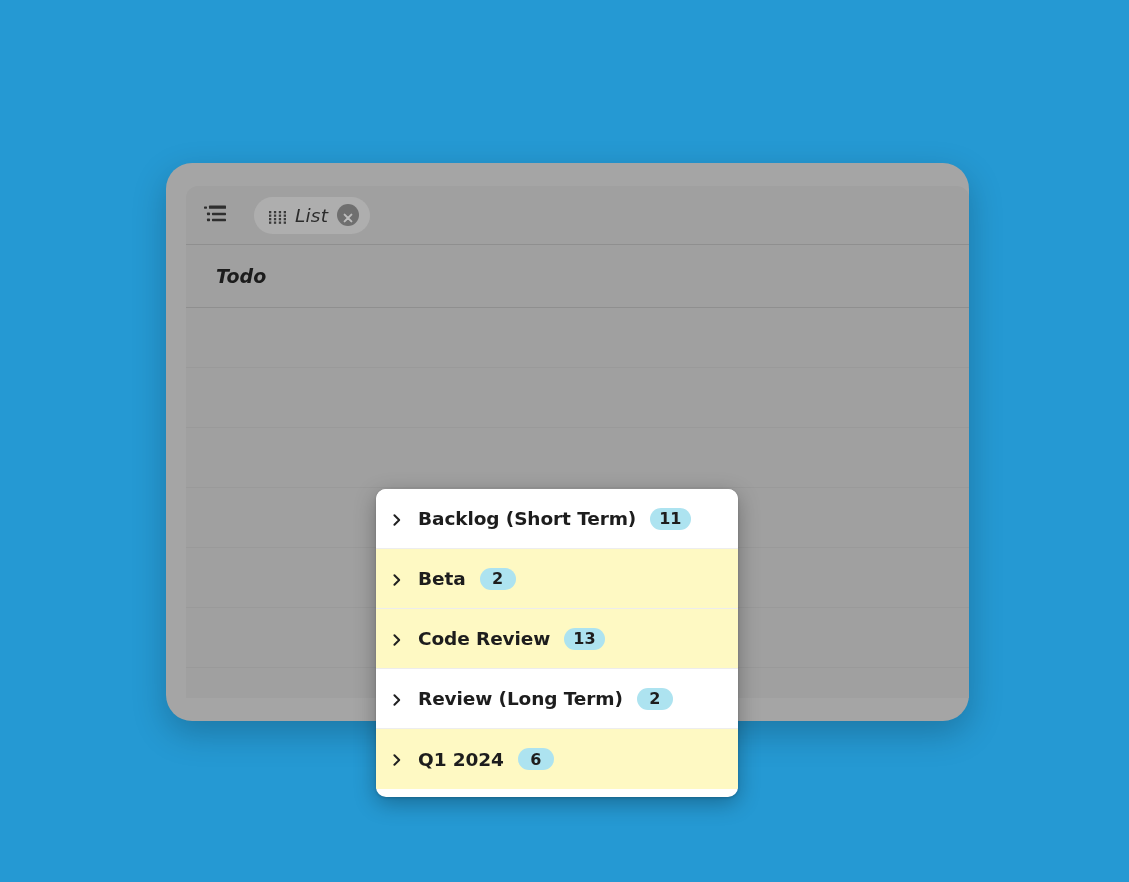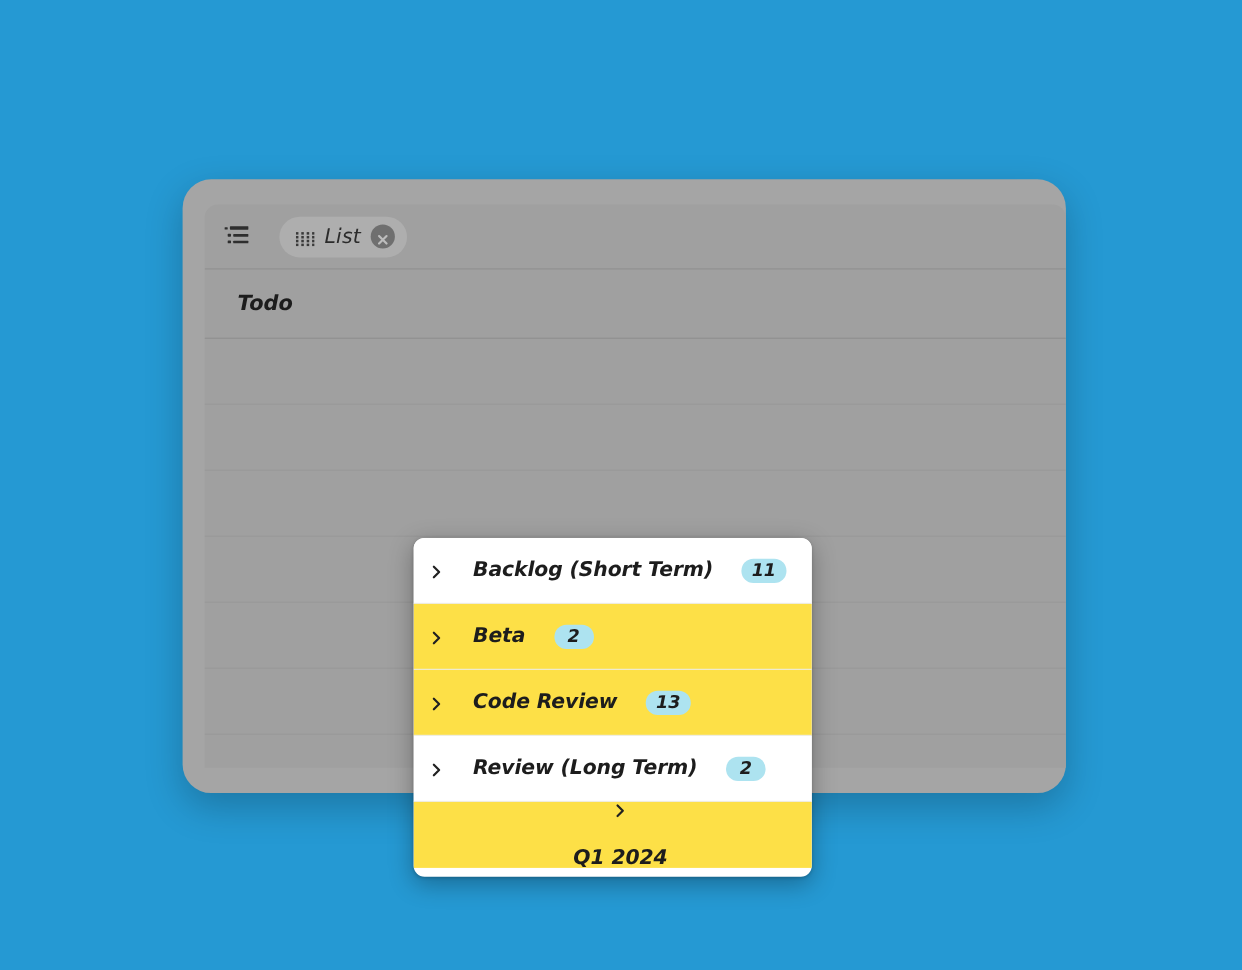--- a/index.html
+++ b/index.html
@@ -131,28 +131,27 @@
     box-shadow: 0 6px 22px rgba(0,0,0,0.30), 0 1px 3px rgba(0,0,0,0.18);
     overflow: hidden;
     padding-bottom: 8px;
   }
 
   .dropdown-item {
     height: 60px;
     display: flex;
     align-items: center;
     padding-left: 14px;
-    gap: 26px;
+    gap: 14px;
     cursor: pointer;
     border-bottom: 1px solid #ededed;
     background: #ffffff;
-    font-style: italic;
-  }
-  .dropdown-item.alt { background: #fde047; align-items: center; }
-  .dropdown-item:last-child { border-bottom: none; flex-direction: column; }
+  }
+  .dropdown-item.alt { background: #fef9c3; align-items: center; }
+  .dropdown-item:last-child { border-bottom: none; }
 
   .item-chevron {
     width: 14px;
     height: 14px;
     flex: none;
     display: block;
   }
 
   .item-label {
     font-size: 18.5px;

